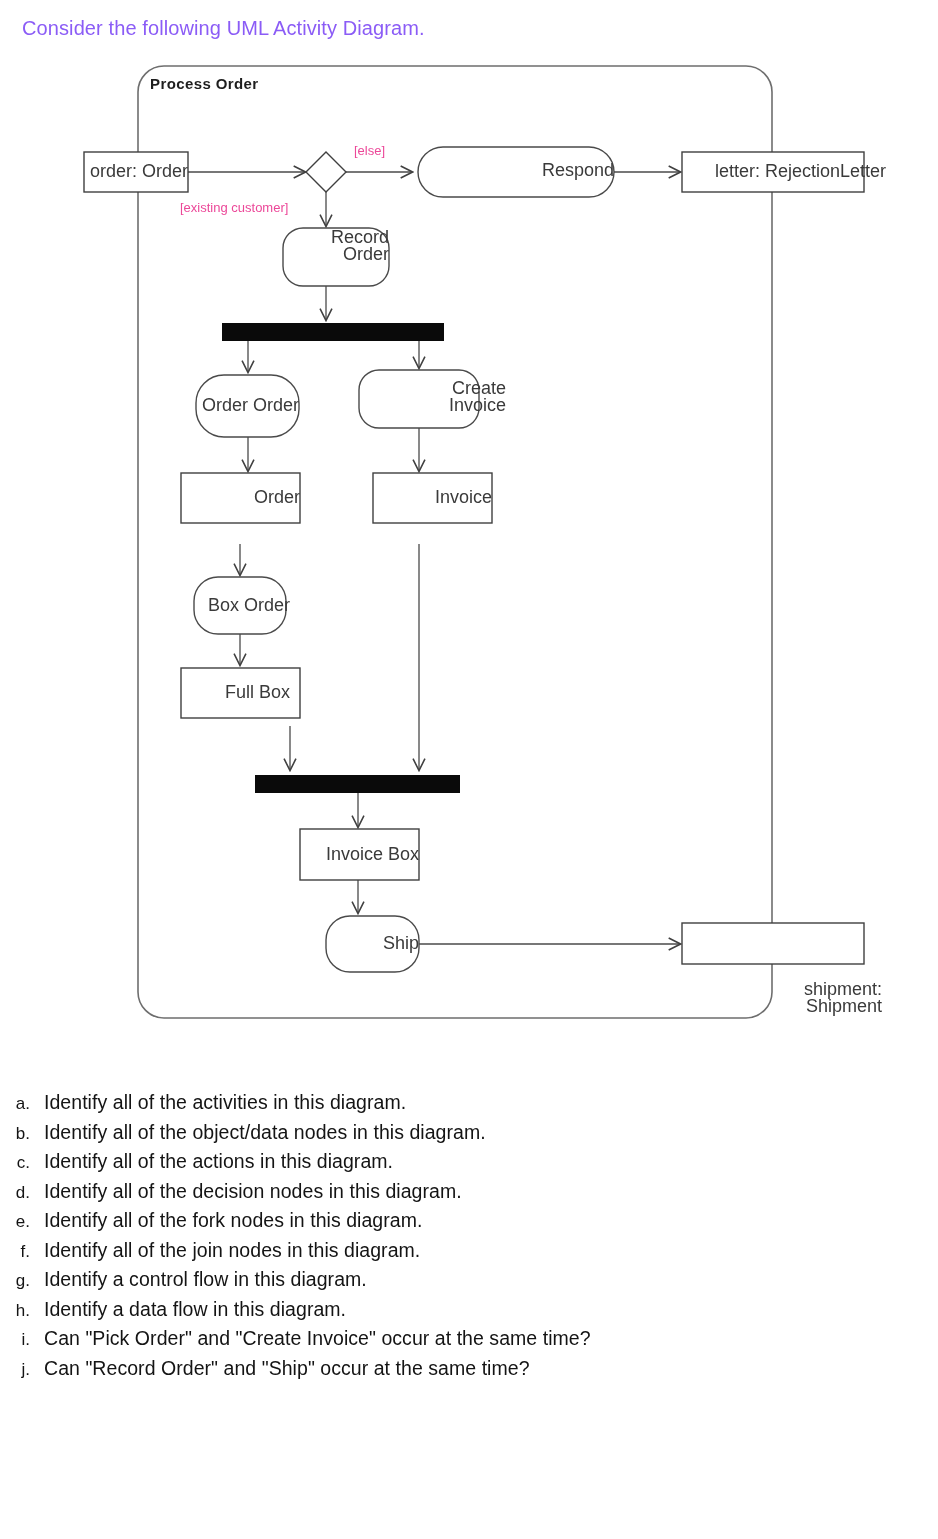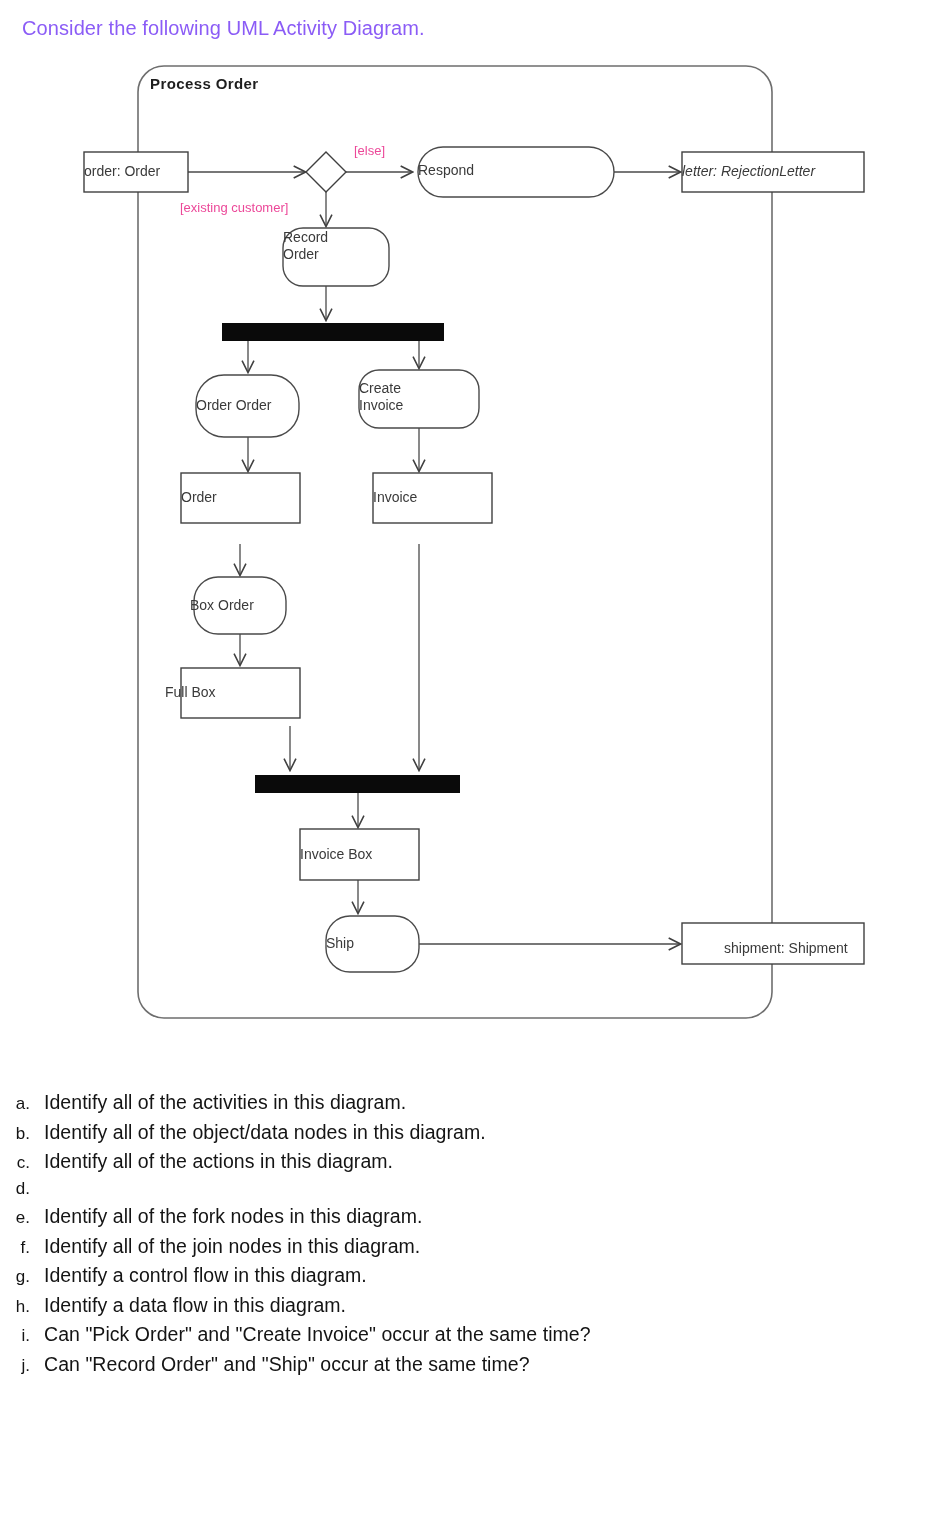--- a/index.html
+++ b/index.html
@@ -37,23 +37,23 @@
 
   #diagram-svg {
     position: absolute;
     left: 0;
     top: 0;
   }
 
   
   .node-label {
     position: absolute;
-    text-align: left;
+    text-align: right;
     color: #3a3a3a;
-    font-size: 14px;
+    font-size: 18px;
     line-height: 17px;
     white-space: pre-line;
     pointer-events: none;
   }
 
   #activity-name {
     position: absolute;
     left: 150px;
     top: 27px;
     font-size: 15px;
@@ -180,43 +180,43 @@
 
     <rect x="682" y="875" width="182" height="41" fill="#ffffff" stroke="#3f3f3f" stroke-width="1.4"></rect>
   </svg>
 
   <div id="activity-name">Process Order</div>
 
   <div class="node-label" style="left:84px;  top:115px; width:104px;">order: Order</div>
 
   <div class="node-label" style="left:418px; top:114px; width:196px;">Respond</div>
 
-  <div class="node-label" style="left:682px; top:115px; width:184px;font-style:italic;">letter: RejectionLetter</div>
+  <div class="node-label" style="left:702px; top:115px; width:184px;">letter: RejectionLetter</div>
 
   <div class="node-label" style="left:283px; top:181px; width:106px;">Record
 Order</div>
 
   <div class="node-label" style="left:196px; top:349px; width:103px;">Order Order</div>
 
-  <div class="node-label" style="left:359px; top:332px; width:120px;">Create
+  <div class="node-label" style="left:359px; top:332px; width:120px;padding-left:27px;">Create
 Invoice</div>
 
   <div class="node-label" style="left:181px; top:441px; width:119px;">Order</div>
 
   <div class="node-label" style="left:373px; top:441px; width:119px;">Invoice</div>
 
   <div class="node-label" style="left:190px; top:549px; width:100px;">Box Order</div>
 
-  <div class="node-label" style="left:165px; top:636px; width:99px;">Full Box</div>
+  <div class="node-label" style="left:191px; top:636px; width:99px;">Full Box</div>
 
   <div class="node-label" style="left:300px; top:798px; width:119px;">Invoice Box</div>
 
   <div class="node-label" style="left:326px; top:887px; width:93px;">Ship</div>
 
-  <div class="node-label" style="left:682px; top:892px; width:158px;padding-left:42px;">shipment: Shipment</div>
+  <div class="node-label" style="left:682px; top:933px; width:158px;padding-left:42px;">shipment: Shipment</div>
 
   <div class="guard-label" style="left:354px; top:95px;">[else]</div>
 
   <div class="guard-label" style="left:180px; top:152px;">[existing customer]</div>
 
 </div>
 
 <div id="questions">
   <div class="q-row">
     <div class="q-marker">a.</div>
@@ -225,20 +225,21 @@
   <div class="q-row">
     <div class="q-marker">b.</div>
     <div class="q-text">Identify all of the object/data nodes in this diagram.</div>
   </div>
   <div class="q-row">
     <div class="q-marker">c.</div>
     <div class="q-text">Identify all of the actions in this diagram.</div>
   </div>
   <div class="q-row">
     <div class="q-marker">d.</div>
+    <div class="q-text">Identify all of the decision nodes in this diagram.</div>
   </div>
   <div class="q-row">
     <div class="q-marker">e.</div>
     <div class="q-text">Identify all of the fork nodes in this diagram.</div>
   </div>
   <div class="q-row">
     <div class="q-marker">f.</div>
     <div class="q-text">Identify all of the join nodes in this diagram.</div>
   </div>
   <div class="q-row">

